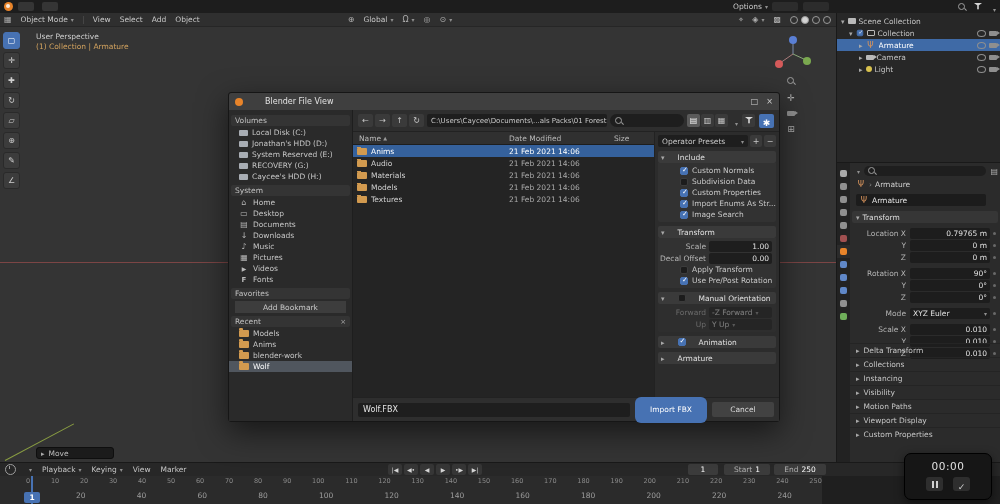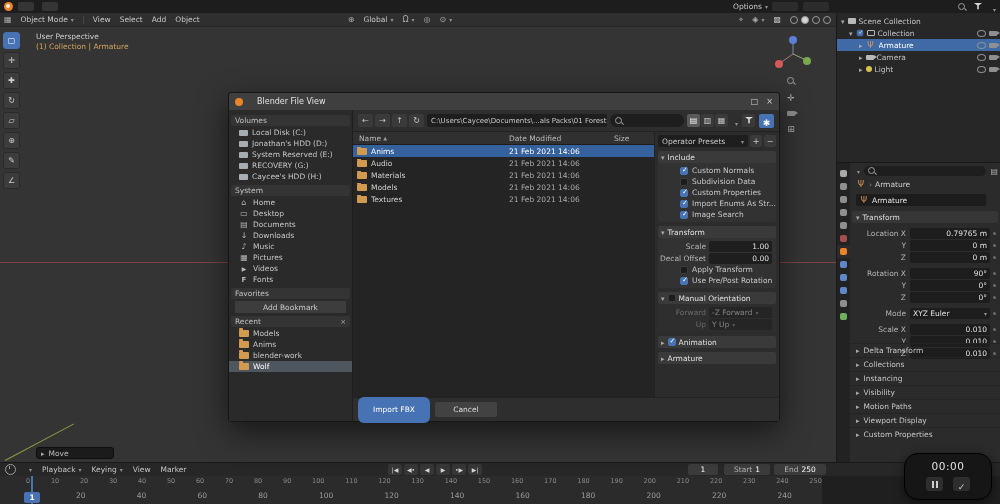--- a/index.html
+++ b/index.html
@@ -108,21 +108,21 @@
   .prow.gap{margin-top:4px}
   .prow .plabel{width:56px;text-align:right;padding-right:4px;color:#b5b5b5;flex:none}
   .prow .pfield{flex:1;height:11px;background:#1d1d1d;border-radius:2px;display:flex;align-items:center;justify-content:flex-end;padding:0 3px;color:#e2e2e2}
   .prow.dd .pfield{justify-content:space-between}
   .prow.dd .pfield::after{content:"▾";font-size:6px;color:#8f8f8f}
   #prop-sections{position:absolute;left:0;top:180px;right:0;display:flex;flex-direction:column}
   .psec{height:13px;display:flex;align-items:center;gap:4px;padding-left:6px;border-top:1px solid #242424;color:#c6c6c6}
 
   
   #dialog{left:228px;top:92px;width:552px;height:330px;background:#2c2c2c;border:1px solid #161616;border-radius:3px;box-shadow:0 10px 30px rgba(0,0,0,.55);z-index:10;box-sizing:border-box}
-  #dlg-titlebar{position:absolute;left:0;top:0;right:0;height:17px;background:#3f3f3f;border-radius:3px 3px 0 0;display:flex;align-items:center;gap:14px;padding:0 6px;font-size:8px;color:#e3e3e3}
+  #dlg-titlebar{position:absolute;left:0;top:0;right:0;height:17px;background:#3f3f3f;border-radius:3px 3px 0 0;display:flex;align-items:center;gap:22px;padding:0 6px;font-size:8px;color:#e3e3e3}
   #dlg-logo{width:8px;height:8px;border-radius:50%;background:#e8842a;flex:none}
   #dlg-winbtns{margin-left:auto;display:flex;gap:8px;color:#cfcfcf}
   #dlg-sidebar{position:absolute;left:0;top:17px;width:124px;bottom:0;background:#2a2a2a;border-right:1px solid #1e1e1e;box-sizing:border-box;padding-top:2px;overflow:hidden}
   .sb-header{height:11px;margin:3px 2px 1px 2px;background:#343434;border-radius:2px;display:flex;align-items:center;padding:0 4px;font-size:7.5px;color:#c0c0c0}
   .sb-item{height:11px;display:flex;align-items:center;gap:4px;padding-left:10px;font-size:7.5px;color:#c6c6c6}
   .sb-item.sel{background:#50565e;color:#fff}
   #bookmark-btn{height:12px;margin:2px 6px;background:#3d3d3d;border-radius:0;display:flex;align-items:center;justify-content:center;font-size:7.5px;color:#c9c9c9}
   #dlg-toolbar{position:absolute;left:124px;top:17px;right:0;height:22px;background:#2e2e2e;border-bottom:1px solid #222;display:flex;align-items:center;gap:3px;padding:0 5px;box-sizing:border-box}
   .nav-btn{width:15px;height:13px;background:#3a3a3a;border-radius:2px;display:flex;align-items:center;justify-content:center;font-size:8px;color:#c9c9c9;flex:none}
   #dlg-path{width:225px;height:13px;background:#1e1e1e;border-radius:2px;display:flex;align-items:center;padding-left:4px;font-size:7px;color:#c9c9c9;white-space:nowrap;overflow:hidden;box-sizing:border-box}
@@ -139,21 +139,21 @@
   .f-row{height:12px;display:flex;align-items:center;font-size:7.5px;color:#d2d2d2}
   .f-row .name{flex:1;padding-left:4px;display:flex;align-items:center;gap:4px;overflow:hidden}
   .f-row .dt{width:105px;flex:none;color:#ababab}
   .f-row .sz{width:40px;flex:none}
   .f-row.sel{background:#35619c}
   .f-row.sel .dt,.f-row.sel .name{color:#fff}
   #dlg-ops{position:absolute;right:0;top:39px;width:125px;bottom:24px;background:#2c2c2c;border-left:1px solid #222;box-sizing:border-box;padding:3px;font-size:7.5px;overflow:hidden}
   #ops-presets{display:flex;gap:2px;margin-bottom:2px}
   #ops-presets .pfield2{flex:1;height:12px;background:#1e1e1e;border-radius:2px;display:flex;align-items:center;justify-content:space-between;padding:0 4px;color:#c9c9c9}
   .mini-btn{width:12px;height:12px;background:#3a3a3a;border-radius:2px;display:flex;align-items:center;justify-content:center;color:#c9c9c9;font-size:8px}
-  .sec-h{height:12px;background:#3a3a3a;border-radius:2px;display:flex;align-items:center;gap:3px;padding-left:3px;margin-top:4px;color:#e0e0e0}
+  .sec-h{height:12px;background:#3a3a3a;border-radius:2px;display:flex;align-items:center;gap:13px;padding-left:3px;margin-top:4px;color:#e0e0e0}
   .sec-b{background:#323232;border-radius:0 0 2px 2px;padding:2px 0}
   .cb-row{height:11px;display:flex;align-items:center;gap:4px;padding-left:22px;color:#c8c8c8}
   .fld-row{height:12px;display:flex;align-items:center}
   .fld-row .flabel{width:48px;text-align:right;padding-right:3px;color:#b5b5b5;flex:none}
   .fld-row .ffield{flex:1;margin-right:4px;height:11px;background:#1e1e1e;border-radius:2px;display:flex;align-items:center;justify-content:flex-end;padding:0 3px;color:#e0e0e0}
   .dim{opacity:.45}
   .dim .ffield{justify-content:flex-start}
   #dlg-bottombar{position:absolute;left:124px;right:0;bottom:0;height:24px;background:#2e2e2e;border-top:1px solid #222;display:flex;align-items:center;gap:5px;padding:0 5px;box-sizing:border-box}
   #dlg-filename{flex:1;height:14px;background:#1e1e1e;border-radius:2px;display:flex;align-items:center;padding-left:5px;font-size:8px;color:#e4e4e4}
   #import-btn{width:72px;height:26px;background:#4772b3;border-radius:6px;display:flex;align-items:center;justify-content:center;font-size:7.5px;color:#fff}
@@ -170,21 +170,21 @@
   #tl-end{left:774px;width:52px}
   .tl-field .fl{color:#b0b0b0}
   #tl-ruler{position:absolute;left:0;top:13px;right:0;bottom:0;background:#2b2b2b;overflow:hidden}
   #tl-afterend{position:absolute;left:822px;top:0;right:0;bottom:0;background:#1f1f1f}
   #ticks-major{position:absolute;left:26px;top:1px;width:796px;display:flex;justify-content:space-between;font-size:6.5px;color:#8a8a8a}
   #ticks-minor{position:absolute;left:76px;top:15px;width:716px;display:flex;justify-content:space-between;font-size:7.5px;color:#9d9d9d}
   #playhead{position:absolute;left:31px;top:0;width:2px;height:100%;background:#4772b3}
   #frame-badge{position:absolute;left:24px;top:16px;width:16px;height:11px;background:#4772b3;border-radius:2px;display:flex;align-items:center;justify-content:center;font-size:7.5px;font-weight:bold;color:#fff}
 
   
-  #recorder{left:904px;top:453px;width:88px;height:47px;background:#161616;border:1px solid #000;border-radius:14px;z-index:20;box-shadow:0 3px 10px rgba(0,0,0,.5);box-sizing:border-box}
+  #recorder{left:904px;top:453px;width:88px;height:47px;background:#161616;border:1px solid #000;border-radius:7px;z-index:20;box-shadow:0 3px 10px rgba(0,0,0,.5);box-sizing:border-box}
   #rec-time{text-align:center;margin-top:6px;font-size:10.5px;letter-spacing:.5px;color:#e0e0e0}
   #rec-btns{display:flex;justify-content:center;gap:10px;margin-top:5px}
   .rec-btn{width:17px;height:14px;background:#2e2e2e;border-radius:3px;display:flex;align-items:center;justify-content:center}
 </style>
 </head>
 <body>
 
 <div id="topbar" class="abs">
   <div id="blender-logo" class="abs"></div>
   <div class="tb-chip abs crt" style="left:18px"></div>
@@ -868,20 +868,21 @@
       <span class="cb on"></span>
       <span>Animation</span>
     </div>
     <div class="sec-h">
       <span class="tri-r"></span>
       <span>Armature</span>
     </div>
   </div>
 
   <div id="dlg-bottombar">
+    <span id="dlg-filename">Wolf.FBX</span>
     <span id="import-btn">Import FBX</span>
     <span id="cancel-btn">Cancel</span>
   </div>
 </div>
 
 <div id="timeline" class="abs">
   <div id="tl-header">
     <span class="clockico"></span>
     <span class="crt"></span>
     <span class="flex" style="gap:10px">

